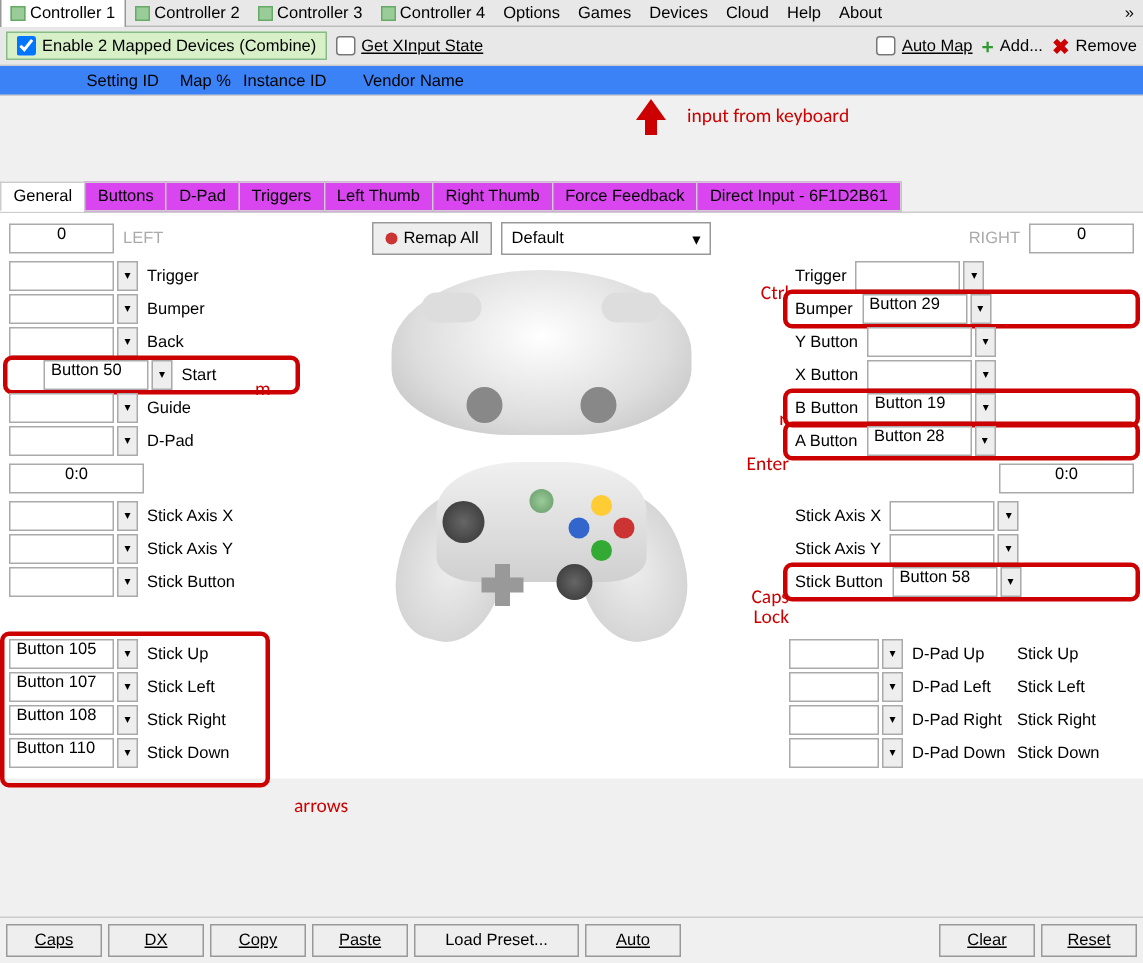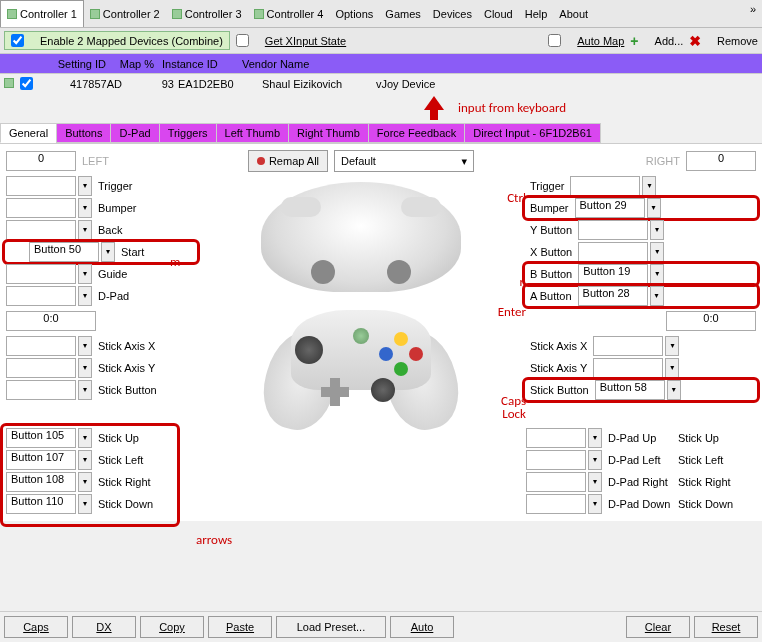--- a/index.html
+++ b/index.html
@@ -1,39 +1,39 @@
 <!DOCTYPE html>
 <html><head>
 <meta charset="utf-8">
 <style>
 *{box-sizing:border-box;margin:0;padding:0;font-family:Tahoma,Arial,sans-serif;font-size:11px}
 body{background:#f0f0f0;width:762px;height:642px;overflow:hidden;color:#000}
-.menubar{display:flex;background:#e8e8e8;border-bottom:1px solid #bbb;height:28px;}
+.menubar{display:flex;background:#e8e8e8;border-bottom:1px solid #bbb;height:18px;align-items:center}
 .menubar .tab{padding:3px 6px;display:flex;align-items:center;gap:3px;cursor:pointer}
 .menubar .tab:first-child{background:#fff;border:1px solid #999;border-bottom:none}
 .sq{width:10px;height:10px;background:#9c9;border:1px solid #6a6;display:inline-block}
 .menubar .chev{margin-left:auto;padding:3px 6px}
 .toolbar{display:flex;align-items:center;height:26px;background:#e8e8e8;border-bottom:1px solid #ccc;padding:0 4px;gap:6px}
-.chk{display:flex;align-items:center;gap:16px}
+.chk{display:flex;align-items:center;gap:4px}
 .chk input{width:13px;height:13px}
 .combine{background:#d8f0c8;border:1px solid #8b8;padding:2px 6px}
 .add{color:#393;font-weight:bold;font-size:14px}
 .rem{color:#c00;font-weight:bold;font-size:14px}
-.hdrs{display:flex;background:#8b5cf6;border-bottom:1px solid #ccc;height:20px;align-items:center;font-size:11px}
+.hdrs{display:flex;background:#3b82f6;border-bottom:1px solid #ccc;height:20px;align-items:center;font-size:11px}
 .hdrs span{padding:0 4px}
 .row{display:flex;align-items:center;height:20px;padding-left:4px;gap:4px}
 .row.sel{background:#0a64ff;color:#fff}
 .cell-sq{width:12px}
 .cell-chk{width:20px}
 .cell-id{width:78px}
 .cell-map{width:48px;text-align:right}
 .cell-inst{width:80px}
 .cell-vend{width:110px}
 .anno{color:#c00;font-size:13px;font-family:Calibri,Arial}
-.tabs2{display:flex;background:#f0f0f0;border-bottom:1px solid #ccc;height:22px;align-items:flex-end;}
+.tabs2{display:flex;background:#f0f0f0;border-bottom:1px solid #ccc;height:22px;align-items:flex-end;margin-top:28px}
 .tabs2 .t{padding:3px 8px;border:1px solid #ccc;background:#d946ef;margin-right:-1px;cursor:pointer}
 .tabs2 .t.active{background:#fff;border-bottom:1px solid #fff}
 .main{display:flex;padding:6px;gap:6px;background:#fff}
 .col{display:flex;flex-direction:column;gap:3px}
 .lr-hdr{color:#aaa;font-size:11px;padding:2px 4px}
 .field{display:flex;align-items:center;height:22px;gap:2px}
 .inp{height:20px;border:1px solid #aaa;background:#fff;padding:0 4px;width:70px;font-size:11px}
 .dd{width:14px;height:20px;border:1px solid #aaa;background:#eee;text-align:center;line-height:18px;font-size:8px;cursor:pointer}
 .lbl{padding:0 4px;white-space:nowrap}
 .center{flex:1;display:flex;flex-direction:column;align-items:center}
@@ -101,29 +101,20 @@
 
 <div class="hdrs">
   <span class="cell-sq"></span>
     <span class="cell-chk"></span>
   <span class="cell-id" style="text-align:right">Setting ID</span>
   <span class="cell-map">Map %</span>
   <span class="cell-inst">Instance ID</span>
   <span class="cell-vend">Vendor Name</span>
 </div>
 <div id="rows">
-    <div class="row">
-      <span class="cell-sq"><span class="sq"></span></span>
-      <span class="cell-chk"><input type="checkbox" checked="" style=""></span>
-      <span class="cell-id" style="text-align:right">417857AD</span>
-      <span class="cell-map">93</span>
-      <span class="cell-inst">EA1D2EB0</span>
-      <span class="cell-vend">Shaul Eizikovich</span>
-      <span>vJoy Device</span>
-    </div>
   </div>
 
 <div class="arrow-container">
   <div class="uparrow" style="left:424px;top:2px"></div>
   <span class="anno" style="position:absolute;left:458px;top:6px">input from keyboard</span>
 </div>
 
 <div class="tabs2" id="tabs2">
     <div class="t active">General</div>
     <div class="t">Buttons</div>

